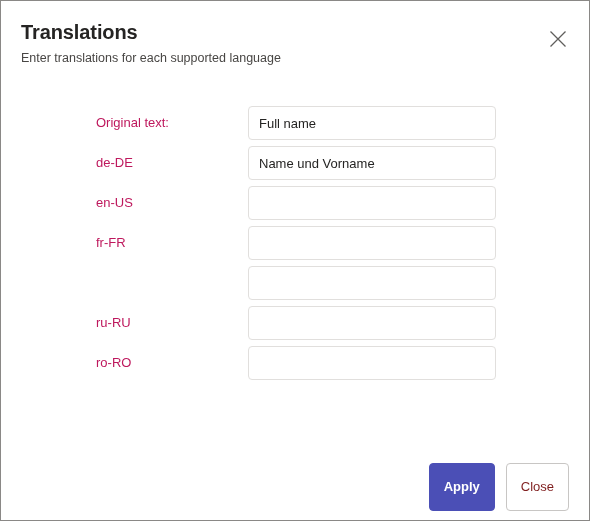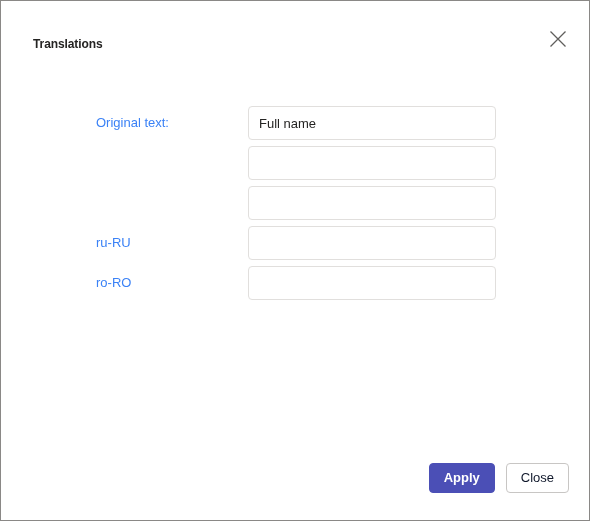--- a/index.html
+++ b/index.html
@@ -25,26 +25,26 @@
   }
 
   .dialog-header {
     position: absolute;
     left: 20px;
     top: 18px;
     right: 60px;
   }
 
   .dialog-title {
-    font-size: 12px;
+    font-size: 20px;
     font-weight: bold;
     color: #252423;
     letter-spacing: -0.1px;
     line-height: 26px;
-    margin: 12px;
+    margin: 0;
   }
 
   .dialog-subtitle {
     font-size: 12.5px;
     color: #484644;
     line-height: 18px;
     margin: 4px 0 0 0;
   }
 
   .close-button {
@@ -77,21 +77,21 @@
     height: 40px;
     display: flex;
     align-items: center;
   }
 
   .row-label {
     position: absolute;
     left: 95px;
     width: 145px;
     font-size: 13px;
-    color: #3b82f6;
+    color: #be185d;
     line-height: 18px;
   }
 
   .row-input {
     position: absolute;
     left: 247px;
     width: 248px;
     height: 30px;
     box-sizing: border-box;
     border: 1px solid #e1dfdd;
@@ -112,73 +112,83 @@
     left: 0;
     right: 20px;
     top: 462px;
     display: flex;
     justify-content: flex-end;
     gap: 11px;
   }
 
   .btn {
     box-sizing: border-box;
-    height: 30px;
+    height: 48px;
     min-width: 62px;
     padding: 0 14px;
     border-radius: 4px;
     font-family: "Liberation Sans", sans-serif;
     font-size: 13px;
     font-weight: bold;
     cursor: pointer;
     line-height: 28px;
   }
 
   .btn-primary {
     background: #4b4fb6;
     color: #ffffff;
     border: 1px solid #4b4fb6;
   }
 
   .btn-secondary {
     background: #ffffff;
-    color: #0f172a;
+    color: #7f1d1d;
     border: 1px solid #c8c6c4;
     font-weight: normal;
   }
 </style>
 </head>
 <body>
 
 <div class="dialog">
 
   <div class="dialog-header">
     <h1 class="dialog-title">Translations</h1>
+    <p class="dialog-subtitle">Enter translations for each supported language</p>
   </div>
 
   <button class="close-button">
     <span>
       <svg width="18" height="18" viewBox="0 0 18 18" aria-hidden="true">
         <path d="M1.5 1.5 L16.5 16.5 M16.5 1.5 L1.5 16.5" stroke="#605e5c" stroke-width="1.3" fill="none"></path>
       </svg>
     </span>
   </button>
 
   <div class="form-area">
 
     <div class="form-row">
       <label class="row-label">Original text:</label>
       <input class="row-input" type="text" value="Full name" style="">
     </div>
 
-
-    <div class="form-row">
-      <input class="row-input" type="text" value="" style="">
-    </div>
-
+    <div class="form-row">
+      <label class="row-label">de-DE</label>
+      <input class="row-input" type="text" value="Name und Vorname" style="">
+    </div>
+
+    <div class="form-row">
+      <label class="row-label">en-US</label>
+      <input class="row-input" type="text" value="" style="">
+    </div>
+
+    <div class="form-row">
+      <label class="row-label">fr-FR</label>
+      <input class="row-input" type="text" value="" style="">
+    </div>
 
     <div class="form-row">
       <input class="row-input" type="text" value="" style="">
     </div>
 
     <div class="form-row">
       <label class="row-label">ru-RU</label>
       <input class="row-input" type="text" value="" style="">
     </div>
 

